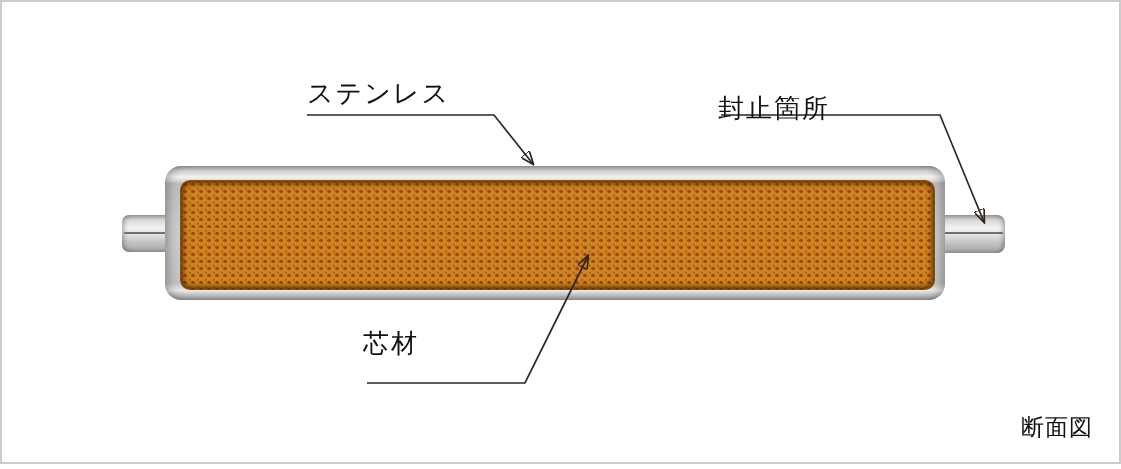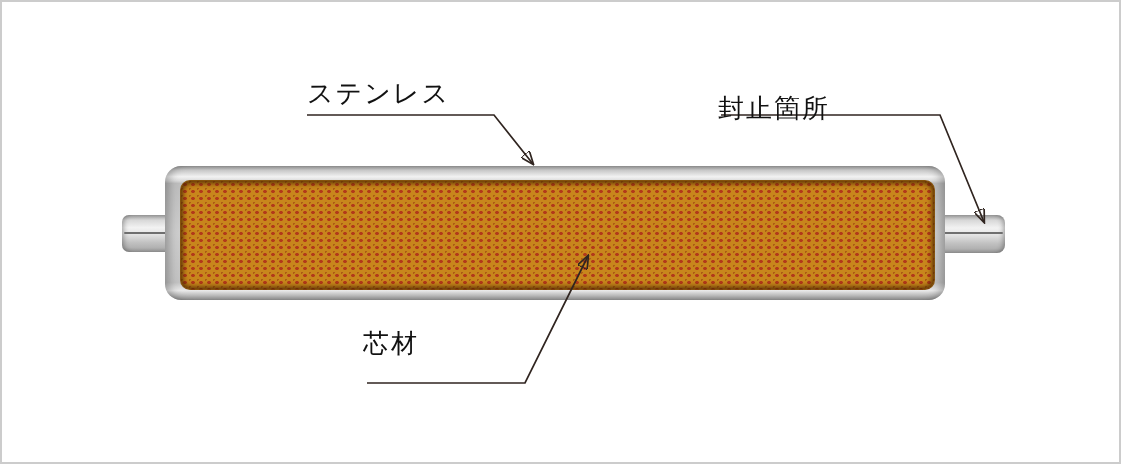--- a/index.html
+++ b/index.html
@@ -146,14 +146,15 @@
       </marker>
     </defs>
     <path d="M305,113 L492,113 L531,162" marker-end="url(#arrow)"></path>
     <path d="M719,113 L938,113 L982,220" marker-end="url(#arrow)"></path>
     <path d="M365,381 L523,381 L586,254" marker-end="url(#arrow)"></path>
   </svg>
 
   <div class="label label-stainless">ステンレス</div>
   <div class="label label-seal">封止箇所</div>
   <div class="label label-core">芯材</div>
+  <div class="caption">断面図</div>
 
 </div>
 
 </body></html>

